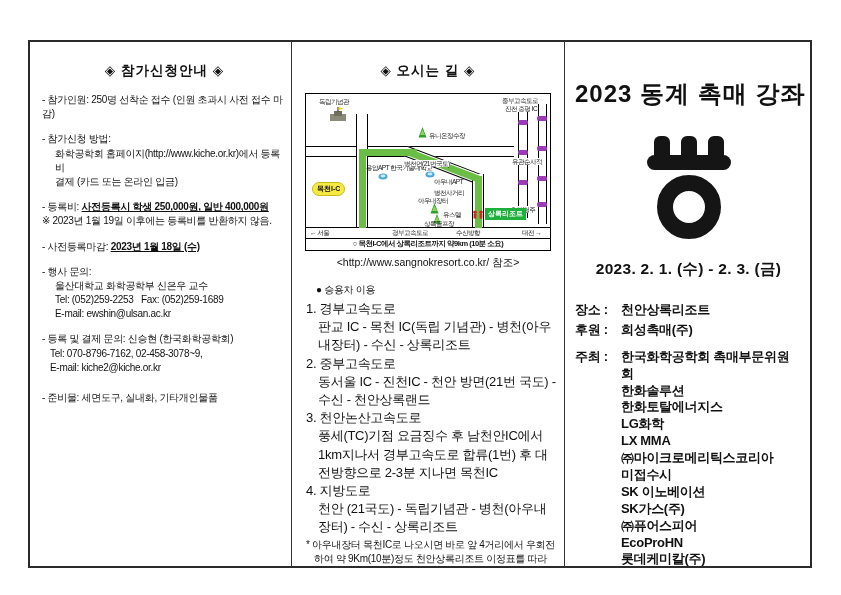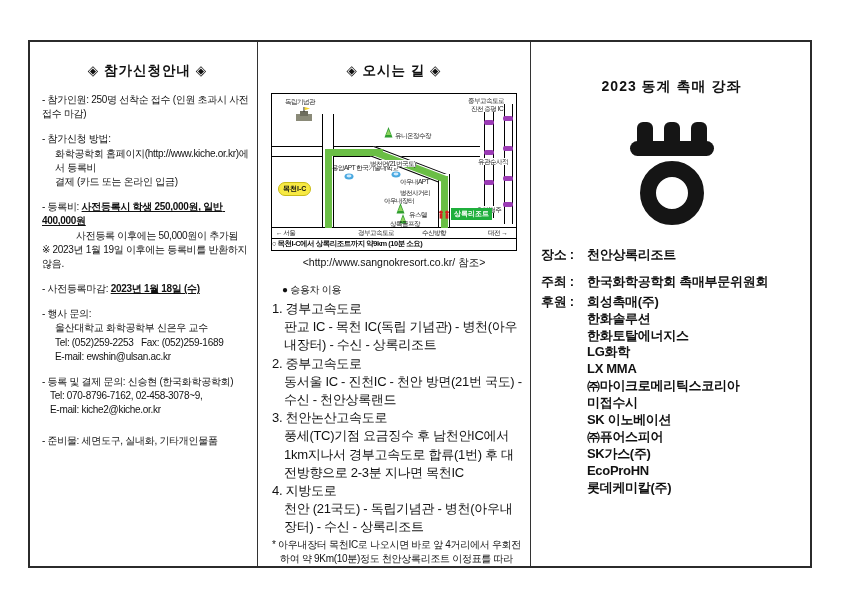--- a/index.html
+++ b/index.html
@@ -1,21 +1,21 @@
 <!DOCTYPE html>
 <html><head>
 <meta charset="utf-8">
 <style>
   html,body{margin:0;padding:0;}
   body{width:841px;height:595px;background:#ffffff;position:relative;
        font-family:"Liberation Sans","DejaVu Sans",sans-serif;color:#111;}
   .frame{position:absolute;left:28px;top:40px;width:780px;height:524px;
          border:2px solid #2b2b2b;display:flex;background:#fff;box-sizing:content-box;}
   .col{box-sizing:border-box;height:100%;overflow:hidden;}
-  .col-left{width:228px;border-right:1.5px solid #333;padding:20px 4px 0 12px;}
+  .col-left{width:262px;border-right:1.5px solid #333;padding:20px 4px 0 12px;}
   .col-mid{width:273px;border-right:1.5px solid #333;padding:20px 8px 0 8px;}
   .col-right{flex:1;padding:22px 8px 0 10px;}
 
   .sec-title{font-weight:800;font-size:13.5px;text-align:center;letter-spacing:1px;margin-bottom:13px;}
   .item{font-size:10px;letter-spacing:-0.3px;line-height:1.42;margin-bottom:11px;}
   .item span{white-space:pre-wrap;}
   .ind{padding-left:13px;}
   .b{font-weight:bold;}
   .u{text-decoration:underline;}
 
@@ -28,33 +28,33 @@
   .road.bottom{z-index:2;}
   .groute{position:absolute;background:#6abe45;z-index:2;}
   .pmark{position:absolute;width:10px;height:5px;background:#9b3bb5;border-radius:2px;z-index:3;}
   .mlabel{position:absolute;font-size:6.5px;letter-spacing:-0.5px;z-index:5;white-space:nowrap;line-height:1.1;}
   .mlabel.bg{background:#fff;}
   .micon{position:absolute;z-index:4;line-height:0;}
   .pill{position:absolute;z-index:5;background:#f7e943;border:1px solid #c9bb17;border-radius:7px;
         padding:1px 4px;font-size:7px;font-weight:bold;white-space:nowrap;}
   .resort-badge{position:absolute;z-index:5;background:#1faf3c;color:#fff;font-size:7px;
         font-weight:bold;padding:1px 3px;white-space:nowrap;}
-  .map-caption{position:absolute;bottom:1px;left:0;width:100%;
+  .map-caption{position:absolute;bottom:1px;left:0;width:100%;text-align:center;
         font-size:7.5px;font-weight:bold;z-index:6;letter-spacing:-0.5px;}
 
   .url-line{text-align:center;font-size:10.5px;margin:2px 0 13px;white-space:nowrap;}
   .m-head{font-size:10px;letter-spacing:-0.3px;margin:0 16px 3px;}
   .num-item{font-size:13px;letter-spacing:-0.3px;line-height:1.4;margin-left:6px;}
   .nd{padding-left:12px;}
   .note{font-size:10px;letter-spacing:-0.3px;line-height:1.4;margin:2px 0 13px 6px;
         padding-left:8px;text-indent:-8px;}
   .transit-desc{font-size:10px;letter-spacing:-0.3px;line-height:1.4;margin-left:6px;padding-left:12px;}
 
   
-  .main-title{font-size:14px;font-weight:900;text-align:center;letter-spacing:1px;margin-top:14px;white-space:nowrap;}
+  .main-title{font-size:24px;font-weight:900;text-align:center;letter-spacing:1px;margin-top:14px;white-space:nowrap;}
   .logo{margin:26px auto 0;width:120px;display:flex;flex-direction:column;align-items:center;}
   .logo-bars{display:flex;gap:11px;}
   .logo-bar{width:16px;height:20px;background:#151515;border-radius:6px 6px 0 0;}
   .logo-cross{width:84px;height:15px;background:#151515;border-radius:8px;margin-top:-1px;}
   .logo-ring{width:64px;height:64px;border:16px solid #151515;border-radius:50%;box-sizing:border-box;margin-top:5px;}
   .date-line{text-align:center;font-size:15.5px;font-weight:800;margin-top:20px;letter-spacing:0.3px;white-space:nowrap;}
   .info{margin-top:22px;font-size:13px;font-weight:900;letter-spacing:-0.3px;}
   .irow{display:flex;line-height:1.3;}
   .ilbl{width:46px;flex:none;}
   .gap10{margin-top:10px;}
@@ -75,21 +75,20 @@
     <div class="item">
       <div><span>- 참가신청 방법:</span></div>
       <div class="ind"><span>화학공학회 홈페이지(http://www.kiche.or.kr)에서 등록비</span></div>
       <div class="ind"><span>결제 (카드 또는 온라인 입금)</span></div>
     </div>
 
     <div class="item">
       <div>
         <span>- 등록비: </span><span class="b u">사전등록시 학생 250,000원, 일반 400,000원</span>
       </div>
-      <div class="ind" style="padding-left:34px"><span>사전등록 이후에는 50,000원이 추가됨</span></div>
       <div><span>※ 2023년 1월 19일 이후에는 등록비를 반환하지 않음.</span></div>
     </div>
 
     <div class="item">
       <span>- 사전등록마감: </span><span class="b u">2023년 1월 18일 (수)</span>
     </div>
 
     <div class="item">
       <div><span>- 행사 문의:</span></div>
       <div class="ind"><span>울산대학교 화학공학부 신은우 교수</span></div>
@@ -235,34 +234,35 @@
     <div class="logo">
       <div class="logo-bars">
         <div class="logo-bar"></div>
         <div class="logo-bar"></div>
         <div class="logo-bar"></div>
       </div>
       <div class="logo-cross"></div>
       <div class="logo-ring"></div>
     </div>
 
+    <div class="date-line">2023. 2. 1. (수) - 2. 3. (금)</div>
 
     <div class="info">
       <div class="irow">
         <span class="ilbl">장소 :</span>
         <span>천안상록리조트</span>
+      </div>
+      <div class="irow gap3">
+        <span class="ilbl">후원 :</span>
+        <span>희성촉매(주)</span>
       </div>
       <div class="irow gap10">
         <span class="ilbl">주최 :</span>
         <span>한국화학공학회 촉매부문위원회</span>
       </div>
-      <div class="irow gap3">
-        <span class="ilbl">후원 :</span>
-        <span>희성촉매(주)</span>
-      </div>
       <div class="irow">
           <span class="ilbl"></span>
           <span>한화솔루션</span>
         </div>
       <div class="irow">
           <span class="ilbl"></span>
           <span>한화토탈에너지스</span>
         </div>
       <div class="irow">
           <span class="ilbl"></span>
@@ -279,28 +279,28 @@
       <div class="irow">
           <span class="ilbl"></span>
           <span>미접수시</span>
         </div>
       <div class="irow">
           <span class="ilbl"></span>
           <span>SK 이노베이션</span>
         </div>
       <div class="irow">
           <span class="ilbl"></span>
+          <span>SK가스(주)</span>
+        </div>
+      <div class="irow">
+          <span class="ilbl"></span>
           <span>㈜퓨어스피어</span>
         </div>
       <div class="irow">
           <span class="ilbl"></span>
-          <span>SK가스(주)</span>
-        </div>
-      <div class="irow">
-          <span class="ilbl"></span>
           <span>EcoProHN</span>
         </div>
       <div class="irow">
           <span class="ilbl"></span>
           <span>롯데케미칼(주)</span>
         </div>
     </div>
   </div>
 
 </div>

